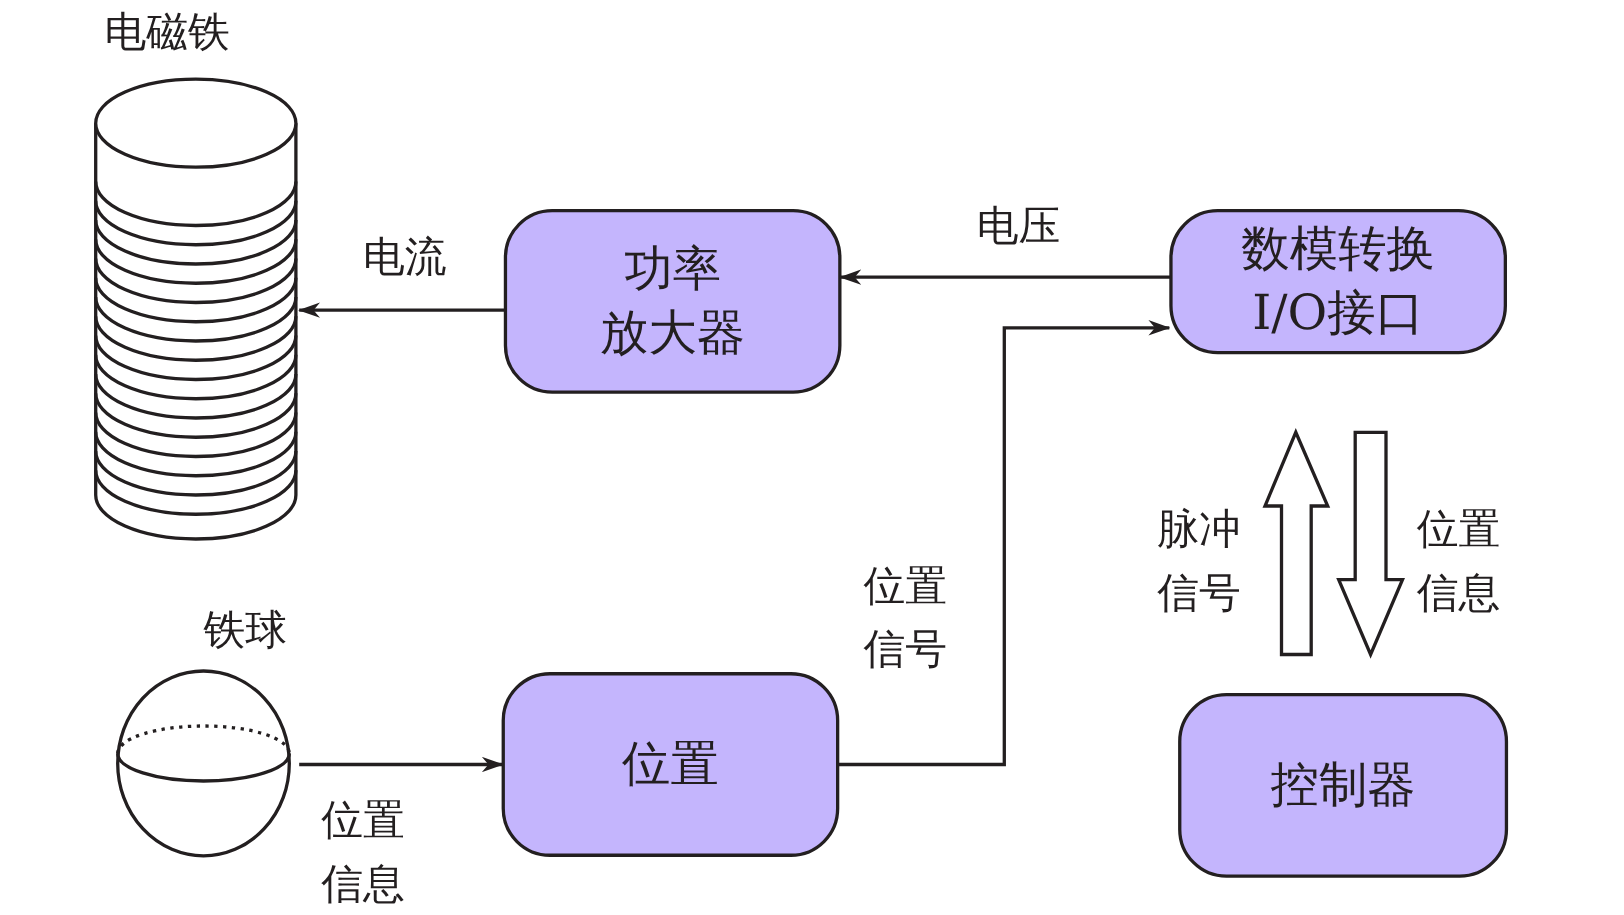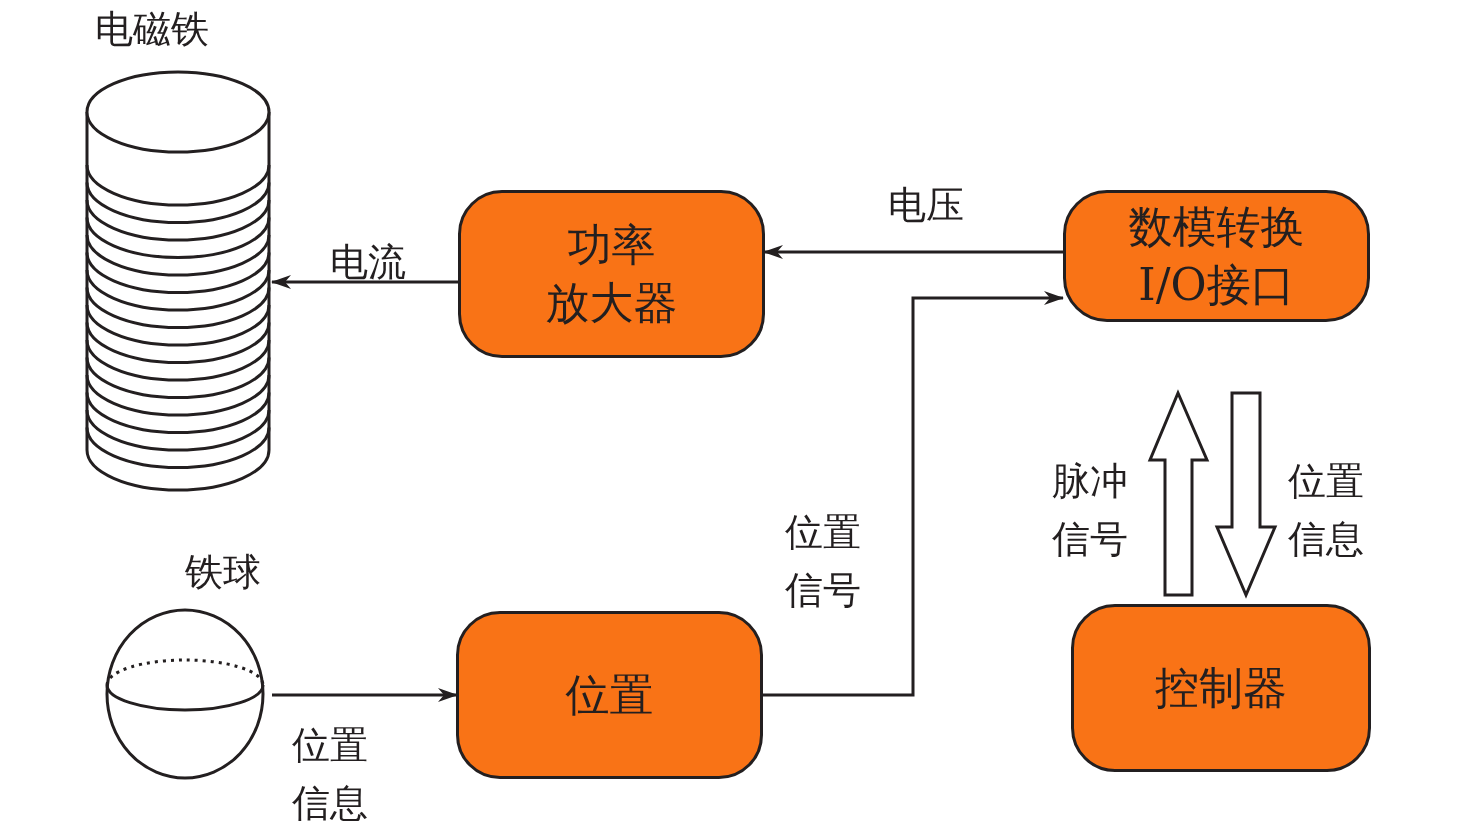--- a/index.html
+++ b/index.html
@@ -1,21 +1,21 @@
 <!DOCTYPE html>
 <html><head>
 <meta charset="utf-8">
 <style>
   html, body { margin:0; padding:0; background:#ffffff; }
   body { width:1476px; height:832px; position:relative; overflow:hidden;
          font-family:"DejaVu Serif","Liberation Serif",serif; color:#231f20; }
   svg { position:absolute; left:0; top:0; }
   .lbl { position:absolute; font-size:38px; line-height:58px; text-align:center; white-space:nowrap; color:#231f20; }
   .box { position:absolute; border:3px solid #231f20; border-radius:44px; box-sizing:border-box;
-         display:flex; flex-direction:column; align-items:center; justify-content:center; background:#f97316; }
+         display:flex; flex-direction:column; align-items:center; justify-content:center; background:#c4b5fd; }
   .box span { font-size:44px; line-height:58px; display:block; text-align:center; }
   .stack span { display:block; }
 </style>
 </head>
 <body>
 
 <svg width="1476" height="832" viewBox="0 0 1476 832">
   <defs>
     <marker id="ah" viewBox="0 0 20 14" refX="19" refY="7" markerWidth="20" markerHeight="14" markerUnits="userSpaceOnUse" orient="auto">
       <path d="M0,0 L20,7 L0,14 L6,7 Z" fill="#231f20"></path>
@@ -59,21 +59,21 @@
 
   <line x1="272" y1="695" x2="457" y2="695" stroke="#231f20" stroke-width="3" marker-end="url(#ah)"></line>
 
   <path d="M1165,595 L1165,460 L1150,460 L1178,393 L1207,460 L1192,460 L1192,595 Z" fill="#fff" stroke="#231f20" stroke-width="3" stroke-linejoin="miter"></path>
 
   <path d="M1232,393 L1260,393 L1260,527 L1275,527 L1246,595 L1217,527 L1232,527 Z" fill="#fff" stroke="#231f20" stroke-width="3" stroke-linejoin="miter"></path>
 </svg>
 
 <div class="lbl" style="left:95px; top:0px;">电磁铁</div>
 <div class="lbl" style="left:185px; top:543px;">铁球</div>
-<div class="lbl" style="left:330px; top:204px;margin-top:29px;">电流</div>
+<div class="lbl" style="left:330px; top:204px;">电流</div>
 <div class="lbl" style="left:888px; top:176px;">电压</div>
 
 <div class="lbl stack" style="left:785px; top:503px;">
   <span>位置</span>
   <span>信号</span>
 </div>
 <div class="lbl stack" style="left:292px; top:716px;">
   <span>位置</span>
   <span>信息</span>
 </div>
@@ -90,15 +90,15 @@
   <span>功率</span>
   <span>放大器</span>
 </div>
 <div class="box" style="left:1063px; top:190px; width:307px; height:132px;">
   <span>数模转换</span>
   <span>I/O接口</span>
 </div>
 <div class="box" style="left:456px; top:611px; width:307px; height:168px;">
   <span>位置</span>
 </div>
-<div class="box" style="left:1071px; top:604px; width:300px; height:168px;">
+<div class="box" style="left:1071px; top:630px; width:300px; height:168px;">
   <span>控制器</span>
 </div>
 
 </body></html>

